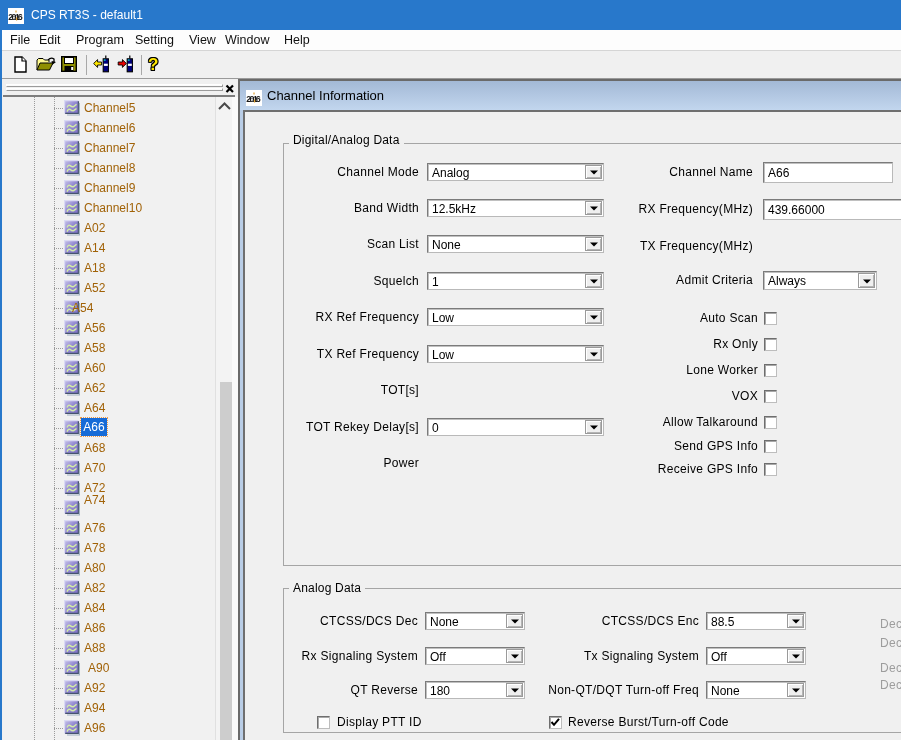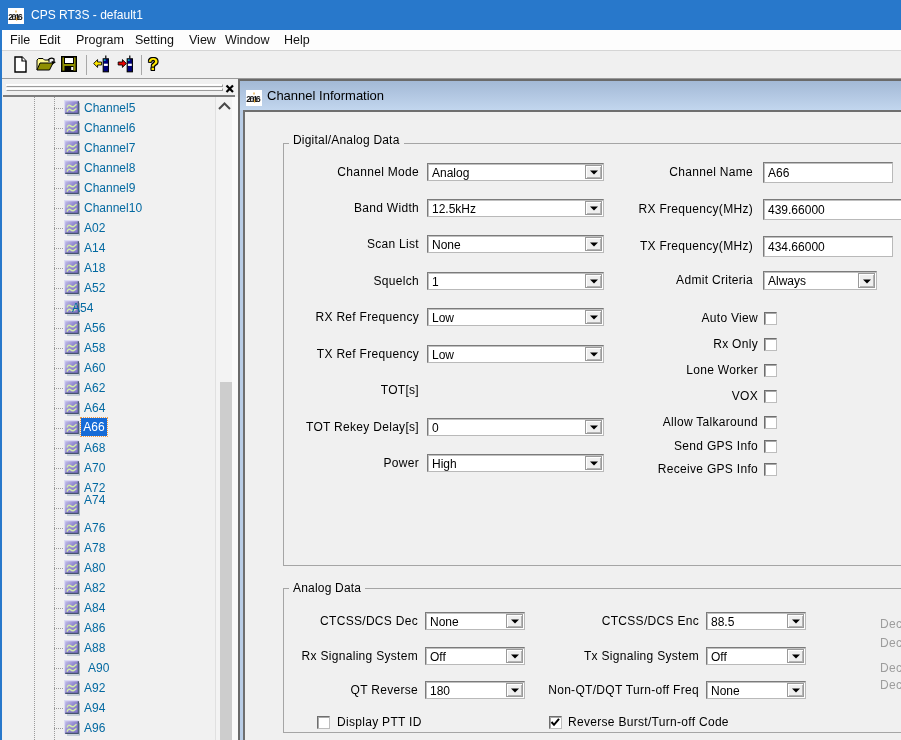--- a/index.html
+++ b/index.html
@@ -15,21 +15,21 @@
 .qmark { position:absolute; left:148px; top:55px; width:14px; font-size:17px; font-weight:bold; color:#ffe800;
   text-shadow:-1px 0 #000,1px 0 #000,0 -1px #000,0 1px #000,-1px -1px #000,1px 1px #000,-1px 1px #000,1px -1px #000; }
 .leftedge { position:absolute; left:0; top:0; width:2px; height:740px; background:#2878cb; }
 .panel { position:absolute; left:2px; top:79px; width:236px; height:661px; background:#f0f0f0; }
 .ridge { position:absolute; left:4px; width:217px; height:3px; background:#fafafa; border:1px solid #9b9b9b; border-top-color:#fff; border-left-color:#fff; }
 .closex { position:absolute; left:223px; top:4.5px; width:10px; height:10px; }
 .tree { position:absolute; left:1px; top:16px; width:232px; height:645px; background:#f1f1f1; border-top:2px solid #7d7d7d; overflow:hidden; }
 .vdot { position:absolute; width:1px; background-image:repeating-linear-gradient(to bottom,#9a9a9a 0 1px,transparent 1px 2px); }
 .hdot { position:absolute; height:1px; background-image:repeating-linear-gradient(to right,#9a9a9a 0 1px,transparent 1px 2px); }
 .ticon { position:absolute; }
-.titem { position:absolute; font-size:12px; height:16px; line-height:16px; color:#0369a1; }
+.titem { position:absolute; font-size:12px; height:16px; line-height:16px; color:#a16207; }
 .sel { position:absolute; background:#166bd7; color:#fff; font-size:12px; text-align:center; outline:1px dotted #ee9a49; }
 .sbar { position:absolute; left:213px; top:18px; width:19px; height:643px; background:#f3f3f3; border-left:1px solid #e0e0e0; }
 .sthumb { position:absolute; left:218px; top:303px; width:12px; height:358px; background:#cdcdcd; }
 .mdi { position:absolute; left:238px; top:79px; width:663px; height:661px; }
 .mdi .outer { position:absolute; left:0; top:0; width:663px; height:661px; border-left:2px solid #6a6a6a; border-top:2px solid #6a6a6a; }
 .mdi .frame { position:absolute; left:2px; top:2px; width:661px; height:659px; background:#b9cde6; }
 .mdi .cap { position:absolute; left:2px; top:2px; width:661px; height:29px; background:linear-gradient(to bottom,#a3b9d6,#c2d6ee); }
 .mdi .capline { position:absolute; left:5px; top:31px; width:658px; height:2px; background:#6f6f6f; }
 .mdi .client { position:absolute; left:7px; top:33px; width:656px; height:628px; background:#f0f0f0; }
 .grp { position:absolute; border:1px solid #a5a5a5; }
@@ -190,46 +190,37 @@
     </div>
 <div class="lab" style="right:482px;top:382px">TOT[s]</div>
 <div class="lab" style="right:482px;top:419px">TOT Rekey Delay[s]</div>
 <div class="dd" style="left:427px;top:418px;width:177px;height:18px">
       <div class="ddv" style="line-height:14px">0</div>
       <div class="ddb" style="width:17px">
         <div class="tri"></div>
       </div>
     </div>
 <div class="lab" style="right:482px;top:455px">Power</div>
-<div class="dd" style="left:427px;top:454px;width:177px;height:18px">
-      <div class="ddv" style="line-height:14px">High</div>
-      <div class="ddb" style="width:17px">
-        <div class="tri"></div>
-      </div>
-    </div>
 <div class="lab" style="right:148px;top:164px">Channel Name</div>
 <div class="tb" style="left:763px;top:162px;width:130px;height:21px">
       <div class="ddv" style="line-height:17px">A66</div>
     </div>
 <div class="lab" style="right:148px;top:201px">RX Frequency(MHz)</div>
 <div class="tb" style="left:763px;top:199px;width:156px;height:21px">
       <div class="ddv" style="line-height:17px">439.66000</div>
     </div>
 <div class="lab" style="right:148px;top:238px">TX Frequency(MHz)</div>
-<div class="tb" style="left:763px;top:236px;width:130px;height:21px">
-      <div class="ddv" style="line-height:17px">434.66000</div>
-    </div>
 <div class="lab" style="right:148px;top:272px">Admit Criteria</div>
 <div class="dd" style="left:763px;top:271px;width:114px;height:19px">
       <div class="ddv" style="line-height:15px">Always</div>
       <div class="ddb" style="width:17px">
         <div class="tri"></div>
       </div>
     </div>
-<div class="lab" style="right:143px;top:310px">Auto View</div>
+<div class="lab" style="right:143px;top:310px">Auto Scan</div>
 <div class="cb" style="left:764px;top:312px"></div>
 <div class="lab" style="right:143px;top:336px">Rx Only</div>
 <div class="cb" style="left:764px;top:338px"></div>
 <div class="lab" style="right:143px;top:362px">Lone Worker</div>
 <div class="cb" style="left:764px;top:364px"></div>
 <div class="lab" style="right:143px;top:388px">VOX</div>
 <div class="cb" style="left:764px;top:390px"></div>
 <div class="lab" style="right:143px;top:414px">Allow Talkaround</div>
 <div class="cb" style="left:764px;top:416px"></div>
 <div class="lab" style="right:143px;top:438px">Send GPS Info</div>

